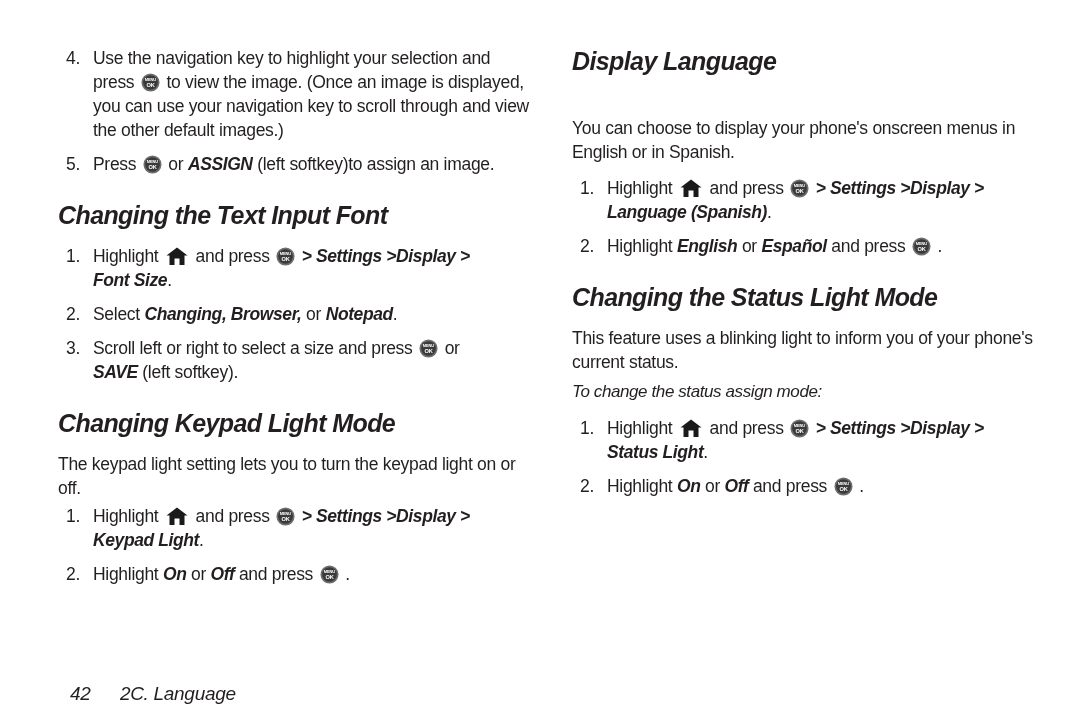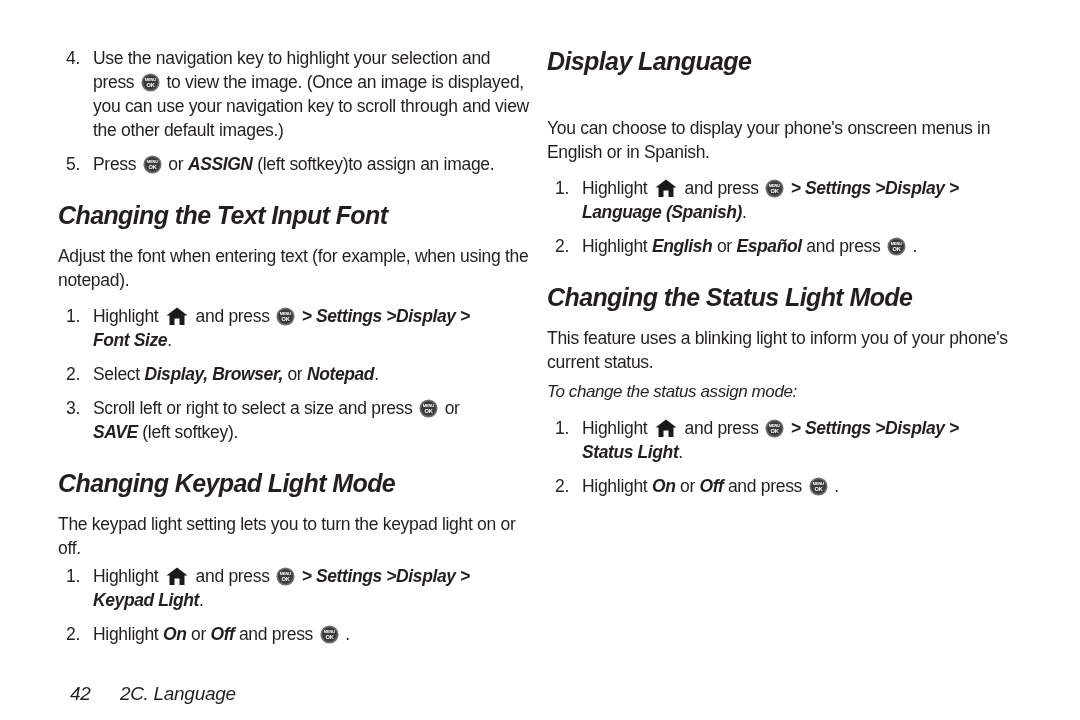--- a/index.html
+++ b/index.html
@@ -21,21 +21,21 @@
     position: absolute;
     inset: 0;
   }
 
   .col {
     position: absolute;
     top: 46px;
     width: 472px;
   }
   .col-left  { left: 58px; }
-  .col-right { left: 547px; }
+  .col-right { left: 572px; }
 
   
   h2.sec {
     font-size: 25px;
     font-style: italic;
     font-weight: bold;
     line-height: 30px;
     letter-spacing: -0.6px;
     margin: 0;
     padding: 0;
@@ -142,36 +142,35 @@
                 <circle cx="20" cy="20" r="19" fill="#6e6e6e"></circle>
                 <circle cx="20" cy="20" r="15.5" fill="#3a3a3a"></circle>
                 <text x="20" y="17" text-anchor="middle" fill="#ffffff" font-family="Liberation Sans, sans-serif" font-size="8.5" font-weight="bold">MENU</text>
                 <text x="20" y="30" text-anchor="middle" fill="#ffffff" font-family="Liberation Sans, sans-serif" font-size="12" font-weight="bold">OK</text>
               </svg></span><span> or </span><span class="bi">ASSIGN</span><span> (left softkey)to assign an image.</span></span>
         </li>
       </ol>
       <div class="sec-wrap">
         <h2 class="sec">Changing the Text Input Font</h2>
       </div>
-      <p class="body" style="margin-bottom: 12px;">Adjust the font when entering text (for example, when using the notepad).</p>
       <ol class="steps">
         <li>
           <span class="num">1.</span>
           <span class="li-text"><span>Highlight </span><span class="icon-home"><svg viewBox="0 0 44 38" width="22" height="19" aria-hidden="true">
                 <path d="M22 1 L43 17 L37 17 L37 36 L27 36 L27 23 L17 23 L17 36 L7 36 L7 17 L1 17 Z" fill="#1a1a1a"></path>
               </svg></span><span> and press </span><span class="icon-menuok"><svg viewBox="0 0 40 40" width="19" height="19" aria-hidden="true">
                 <circle cx="20" cy="20" r="19" fill="#6e6e6e"></circle>
                 <circle cx="20" cy="20" r="15.5" fill="#3a3a3a"></circle>
                 <text x="20" y="17" text-anchor="middle" fill="#ffffff" font-family="Liberation Sans, sans-serif" font-size="8.5" font-weight="bold">MENU</text>
                 <text x="20" y="30" text-anchor="middle" fill="#ffffff" font-family="Liberation Sans, sans-serif" font-size="12" font-weight="bold">OK</text>
               </svg></span><span class="bi"> &gt; Settings &gt;Display &gt;</span><br><span class="bi">Font Size</span><span>.</span></span>
         </li>
         <li>
           <span class="num">2.</span>
-          <span class="li-text"><span>Select </span><span class="bi">Display, Browser,</span><span> or </span><span class="bi">Notepad</span><span>.</span></span>
+          <span class="li-text"><span>Select </span><span class="bi">Changing, Browser,</span><span> or </span><span class="bi">Notepad</span><span>.</span></span>
         </li>
         <li>
           <span class="num">3.</span>
           <span class="li-text"><span>Scroll left or right to select a size and press </span><span class="icon-menuok"><svg viewBox="0 0 40 40" width="19" height="19" aria-hidden="true">
                 <circle cx="20" cy="20" r="19" fill="#6e6e6e"></circle>
                 <circle cx="20" cy="20" r="15.5" fill="#3a3a3a"></circle>
                 <text x="20" y="17" text-anchor="middle" fill="#ffffff" font-family="Liberation Sans, sans-serif" font-size="8.5" font-weight="bold">MENU</text>
                 <text x="20" y="30" text-anchor="middle" fill="#ffffff" font-family="Liberation Sans, sans-serif" font-size="12" font-weight="bold">OK</text>
               </svg></span><span> or</span><br><span class="bi">SAVE</span><span> (left softkey).</span></span>
         </li>

